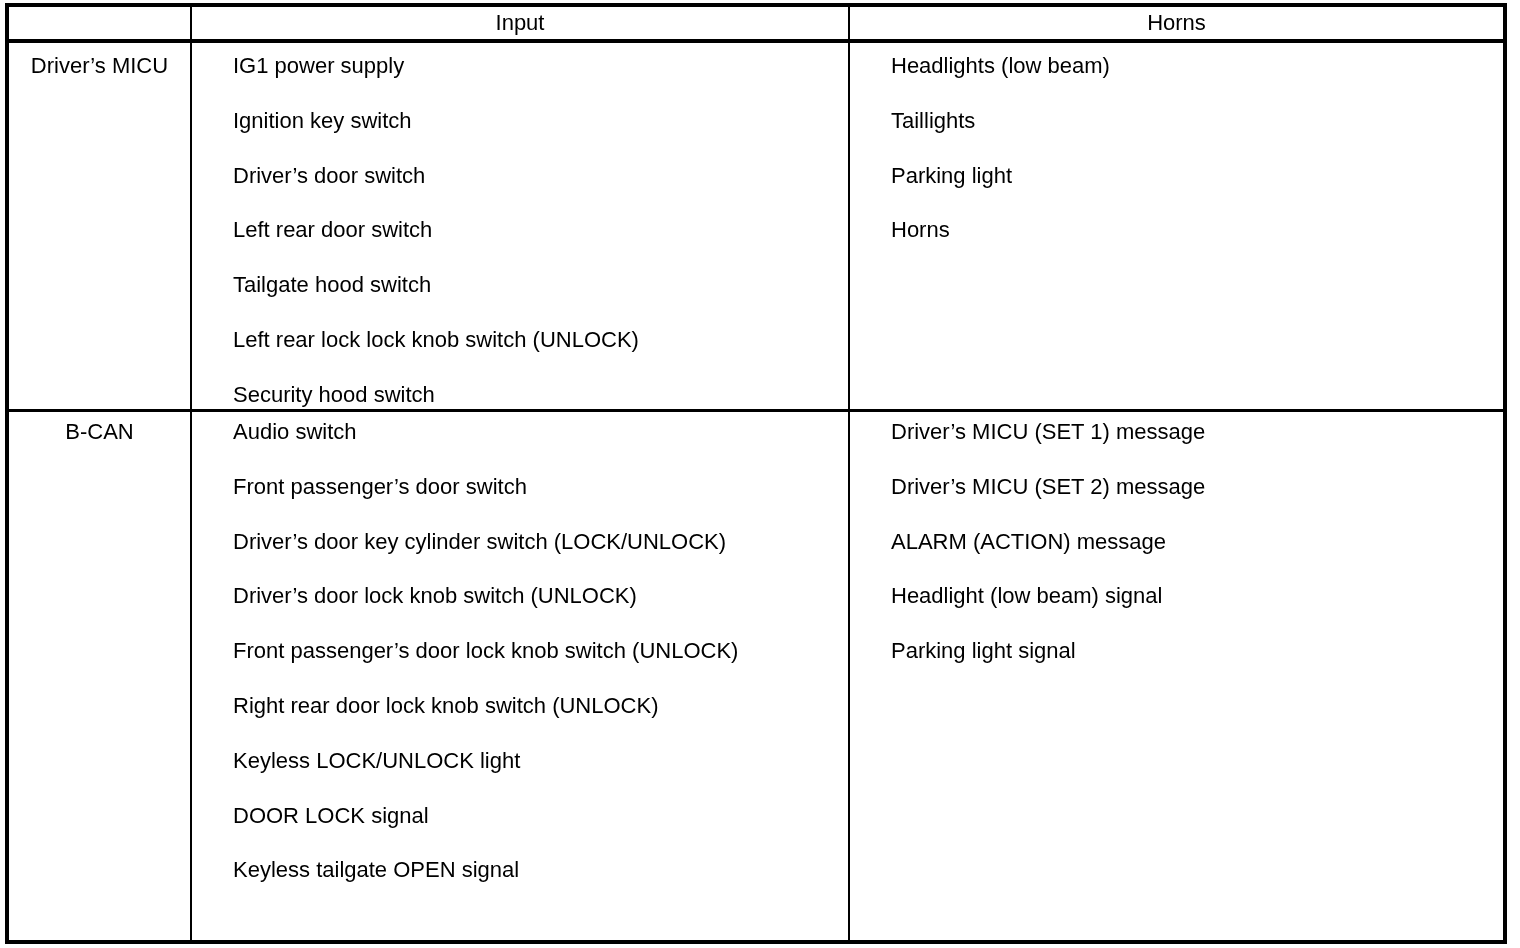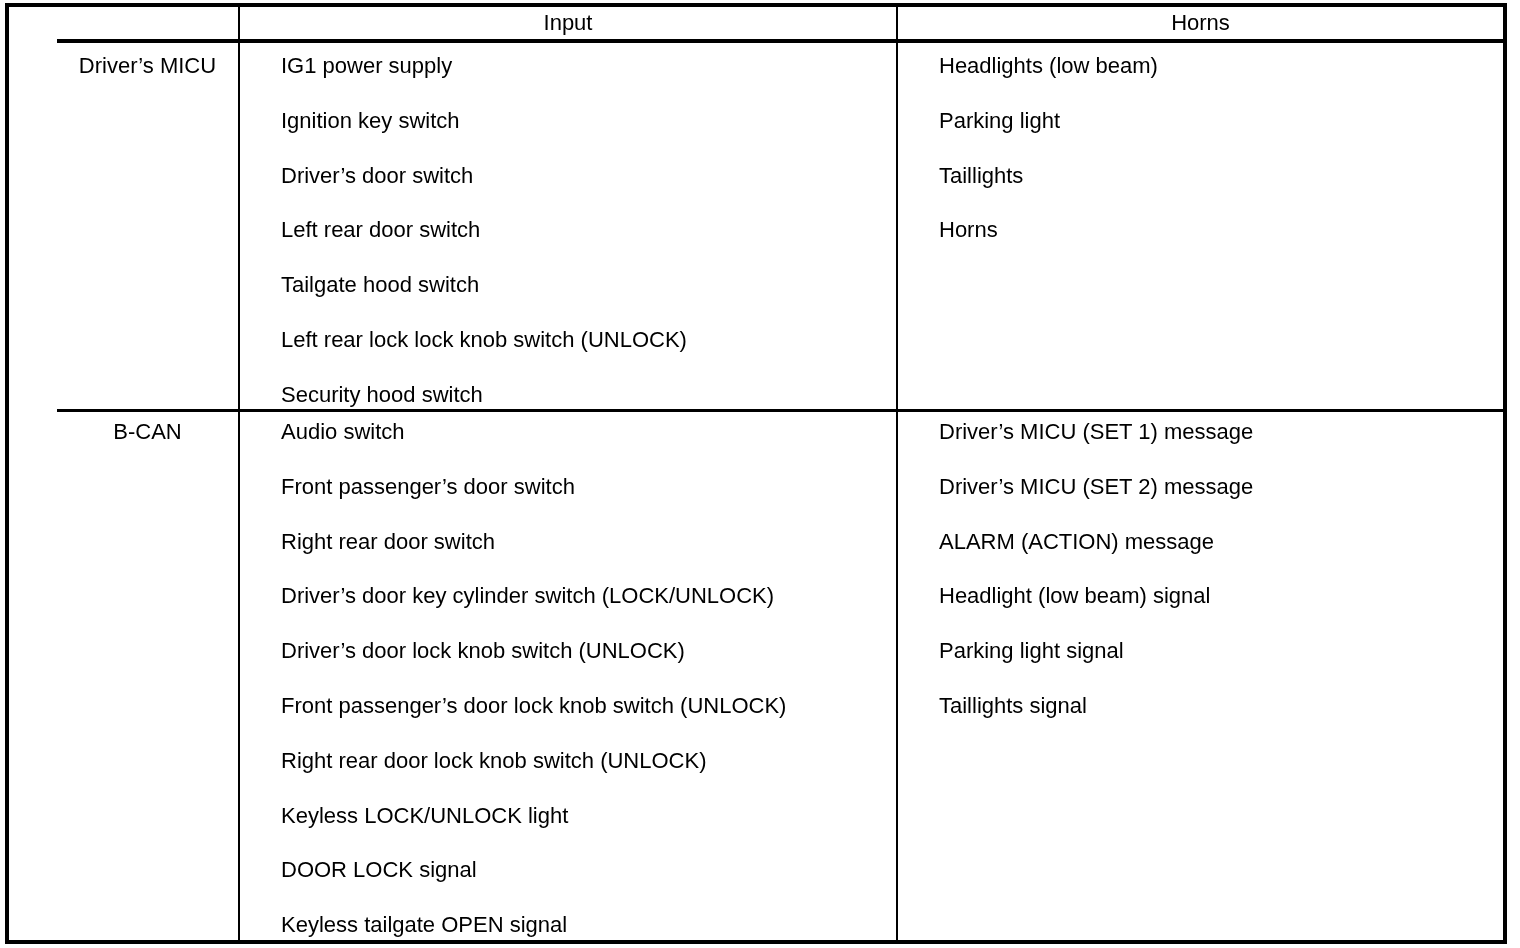--- a/index.html
+++ b/index.html
@@ -17,21 +17,20 @@
     left: 5px;
     top: 3px;
     width: 1502px;
     height: 941px;
     box-sizing: border-box;
     border: 4px solid #000000;
     display: grid;
     grid-template-columns: 183px 658px 1fr;
     grid-template-rows: 36px 369px 1fr;
     background: #ffffff;
-    padding-left: 48px;
   }
   .cell {
     box-sizing: border-box;
     overflow: hidden;
     font-size: 22px;
     line-height: 24px;
   }
   .c1, .c2 { border-right: 2px solid #000000; }
   .head {
     border-bottom: 4px solid #000000;
@@ -60,40 +59,38 @@
       <div class="item">IG1 power supply</div>
       <div class="item">Ignition key switch</div>
       <div class="item">Driver’s door switch</div>
       <div class="item">Left rear door switch</div>
       <div class="item">Tailgate hood switch</div>
       <div class="item">Left rear lock lock knob switch (UNLOCK)</div>
       <div class="item">Security hood switch</div>
     </div>
   <div class="cell r1 c3 list">
       <div class="item">Headlights (low beam)</div>
+      <div class="item">Taillights</div>
       <div class="item">Parking light</div>
-      <div class="item">Taillights</div>
       <div class="item">Horns</div>
     </div>
 
   <div class="cell r2 c1 label">B-CAN</div>
   <div class="cell r2 c2 list">
       <div class="item">Audio switch</div>
       <div class="item">Front passenger’s door switch</div>
-      <div class="item">Right rear door switch</div>
       <div class="item">Driver’s door key cylinder switch (LOCK/UNLOCK)</div>
       <div class="item">Driver’s door lock knob switch (UNLOCK)</div>
       <div class="item">Front passenger’s door lock knob switch (UNLOCK)</div>
       <div class="item">Right rear door lock knob switch (UNLOCK)</div>
       <div class="item">Keyless LOCK/UNLOCK light</div>
       <div class="item">DOOR LOCK signal</div>
       <div class="item">Keyless tailgate OPEN signal</div>
     </div>
   <div class="cell r2 c3 list">
       <div class="item">Driver’s MICU (SET 1) message</div>
       <div class="item">Driver’s MICU (SET 2) message</div>
       <div class="item">ALARM (ACTION) message</div>
       <div class="item">Headlight (low beam) signal</div>
       <div class="item">Parking light signal</div>
-      <div class="item">Taillights signal</div>
     </div>
 
 </div>
 
 </body></html>

